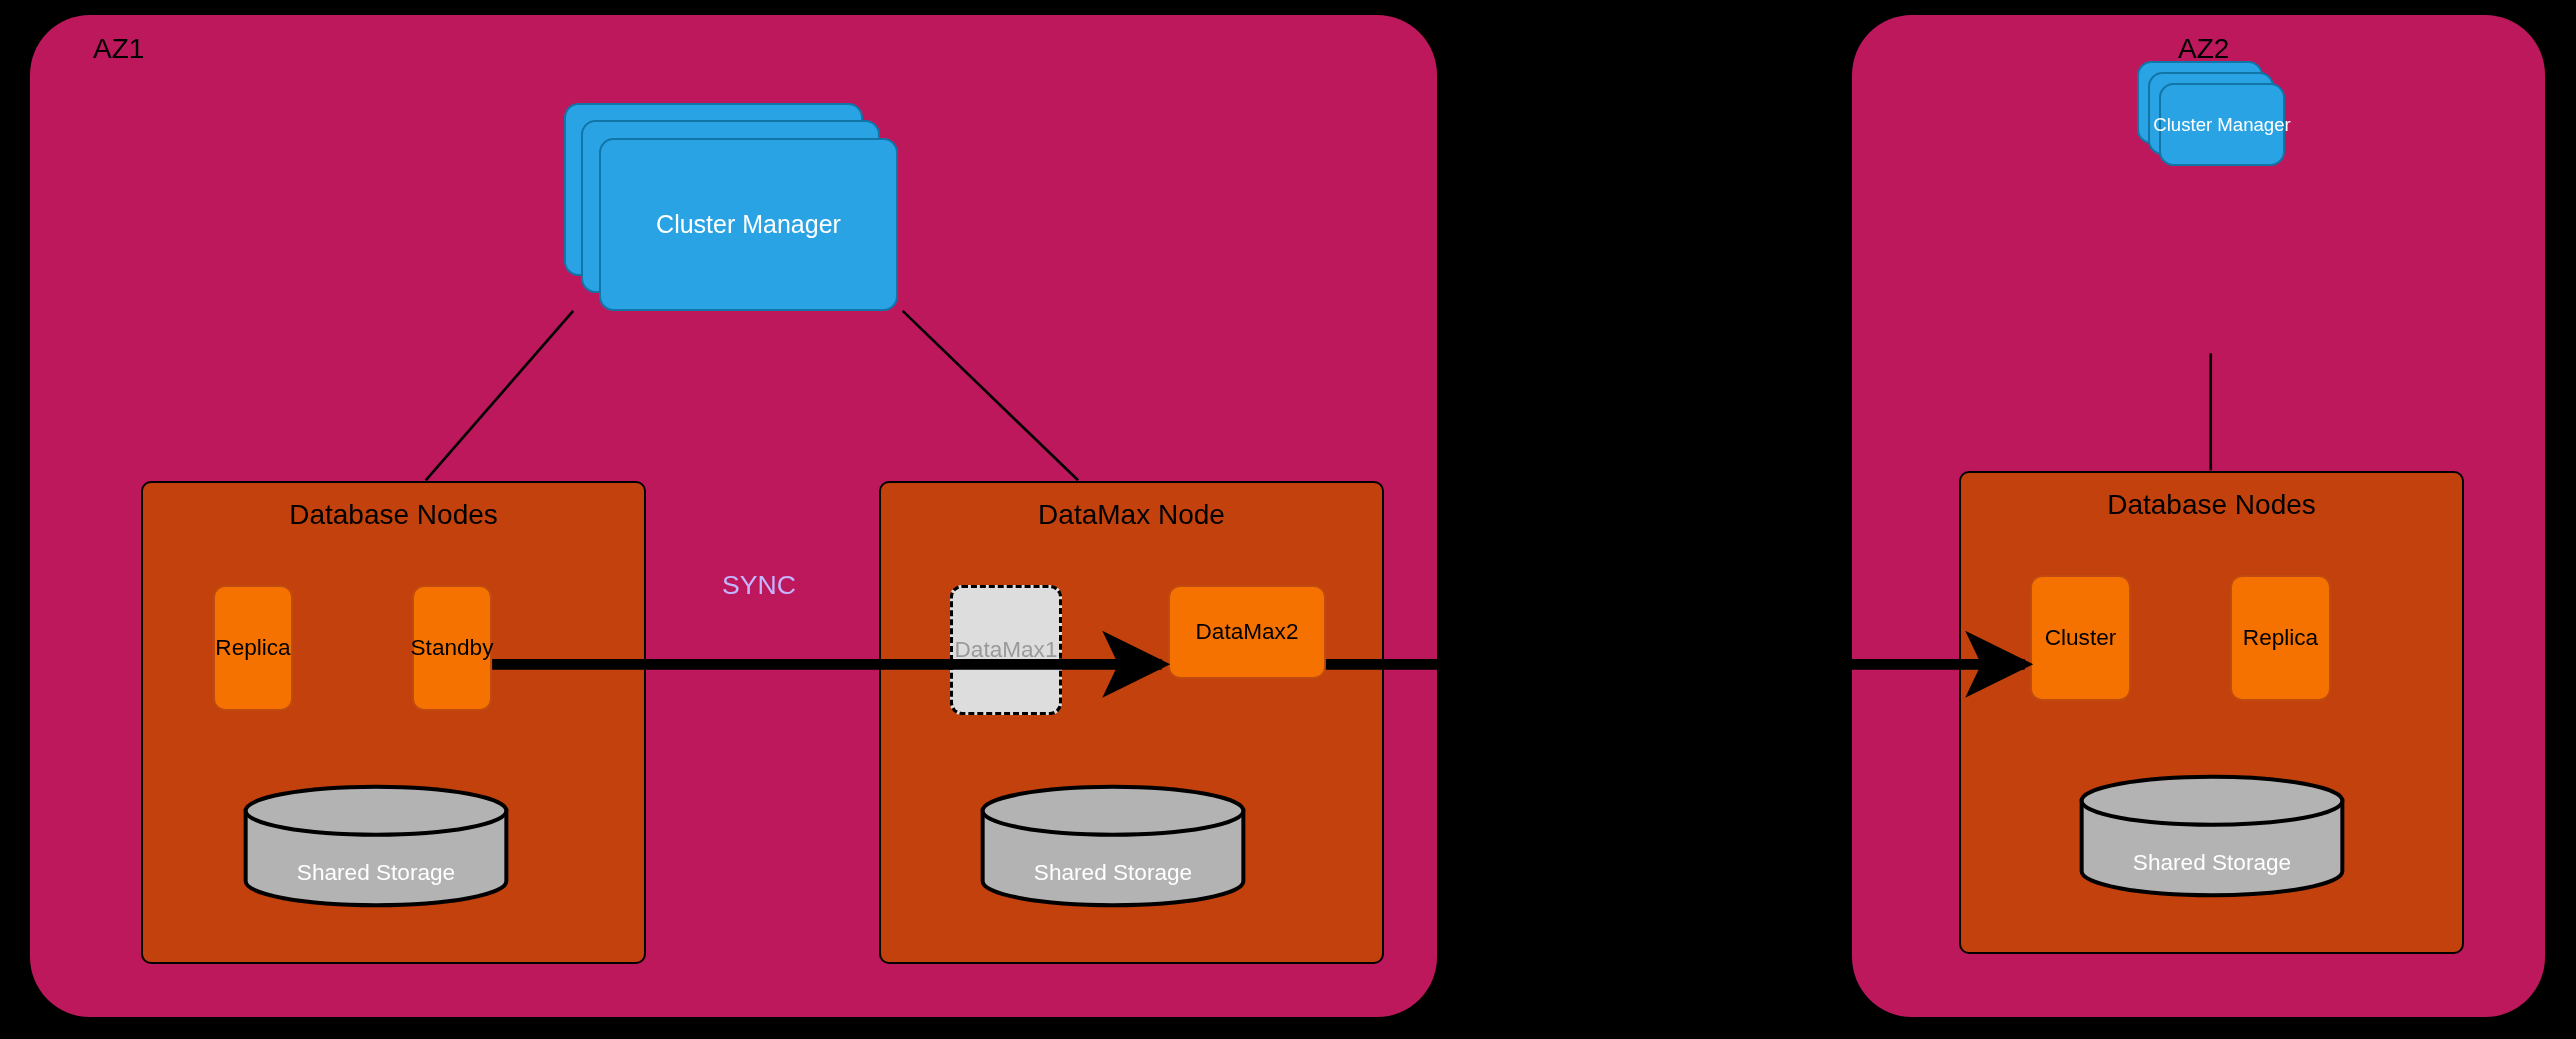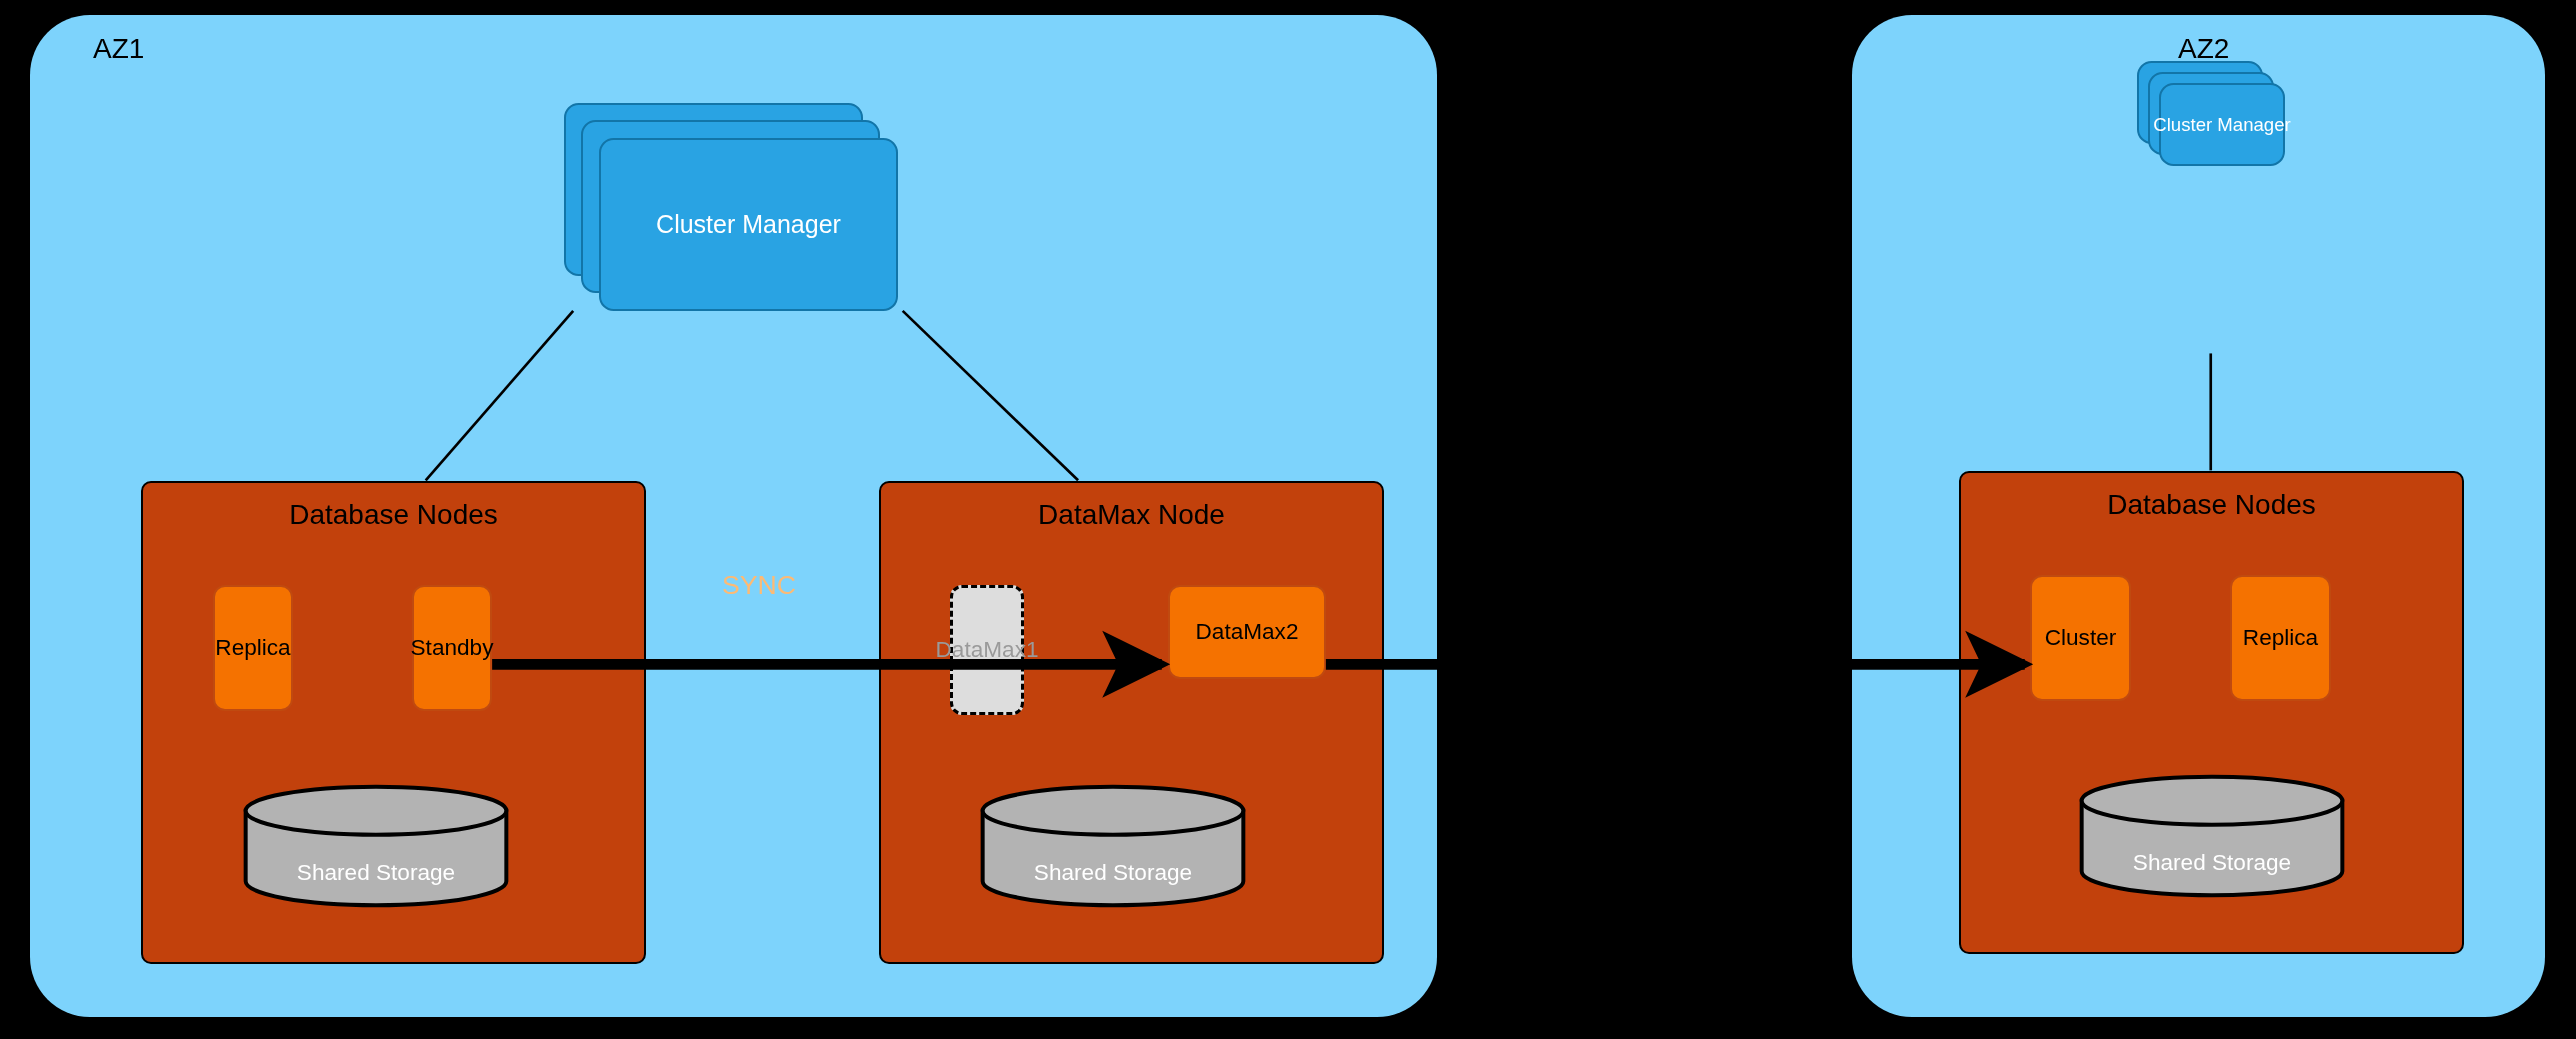--- a/index.html
+++ b/index.html
@@ -12,21 +12,21 @@
     width: 2576px;
     height: 1039px;
     background: #000000;
     overflow: hidden;
     font-family: "Liberation Sans", sans-serif;
   }
 
   
   .az {
     position: absolute;
-    background: #7dd3fc;
+    background: #be185d;
     border-radius: 60px;
     box-sizing: border-box;
   }
   #az1 { left: 30px;  top: 14.6px;  width: 1407px; height: 1002px; }
   #az2 { left: 1852px; top: 14.6px; width: 693px; height: 1002px; }
 
   .az-label {
     position: absolute;
     font-size: 28px;
     color: #000000;
@@ -127,21 +127,21 @@
     position: absolute;
     left: 0; top: 0;
     width: 2576px; height: 1039px;
     z-index: 7;
     pointer-events: none;
   }
 
   .sync-label {
     position: absolute;
     font-size: 26.6px;
-    color: #fdba74;
+    color: #c4b5fd;
     white-space: nowrap;
     z-index: 8;
   }
 </style>
 </head>
 <body>
 
 <div id="stage">
 
   <div class="az" id="az1">
@@ -177,21 +177,21 @@
       <path d="M4,40 L4,146 A196,36 0 0 0 396,146 L396,40 Z" fill="#B3B3B3" stroke="#000000" stroke-width="6"></path>
       <ellipse cx="200" cy="40" rx="196" ry="36" fill="#B3B3B3" stroke="#000000" stroke-width="6"></ellipse>
     </svg>
     <div class="cyl-label" style="top:76px; font-size:22.6px;">Shared Storage</div>
   </div>
 
   <div class="node-box" id="az1-dmax-box" style="left:879px; top:481px; width:505px; height:483px;">
     <div class="node-box-title">DataMax Node</div>
   </div>
 
-  <div class="svc-dashed" style="left:950px; top:585px; width:74px; height:130px;">
+  <div class="svc-dashed" style="left:950px; top:585px; width:112px; height:130px;">
     <span>DataMax1</span>
   </div>
   <div class="svc" style="left:1168px; top:585px; width:158px; height:94px;">
     <span>DataMax2</span>
   </div>
 
   <div class="cyl" style="left:980px; top:784px; width:266px; height:124px;">
     <svg width="266" height="124" viewBox="0 0 400 186">
       <path d="M4,40 L4,146 A196,36 0 0 0 396,146 L396,40 Z" fill="#B3B3B3" stroke="#000000" stroke-width="6"></path>
       <ellipse cx="200" cy="40" rx="196" ry="36" fill="#B3B3B3" stroke="#000000" stroke-width="6"></ellipse>

